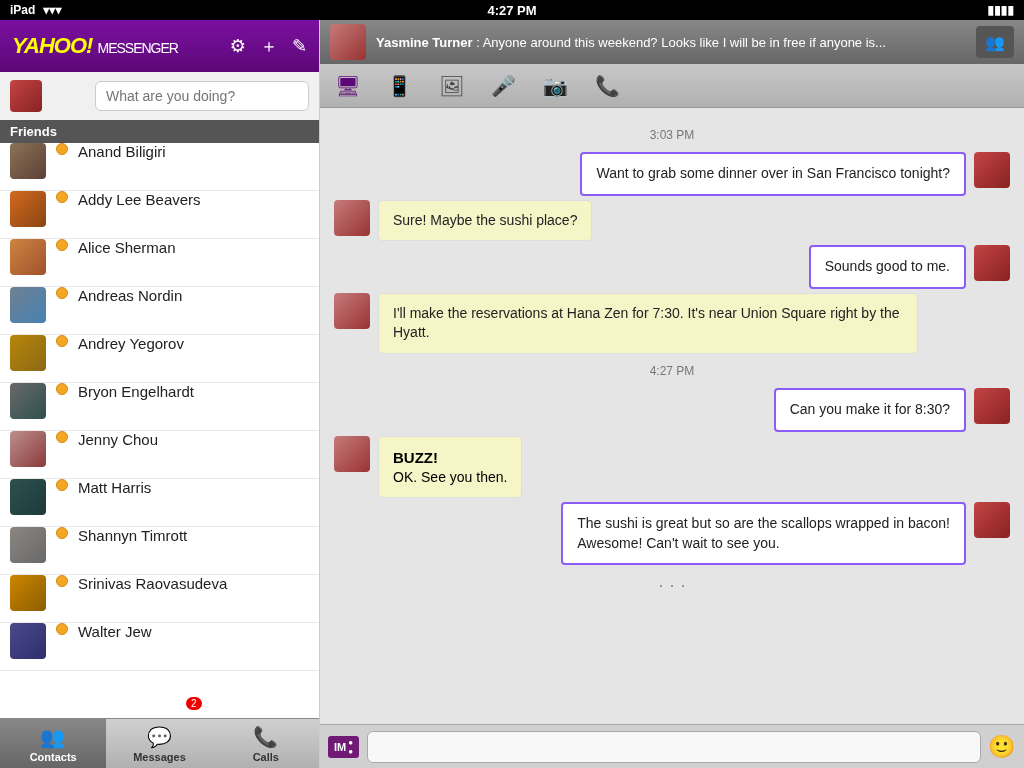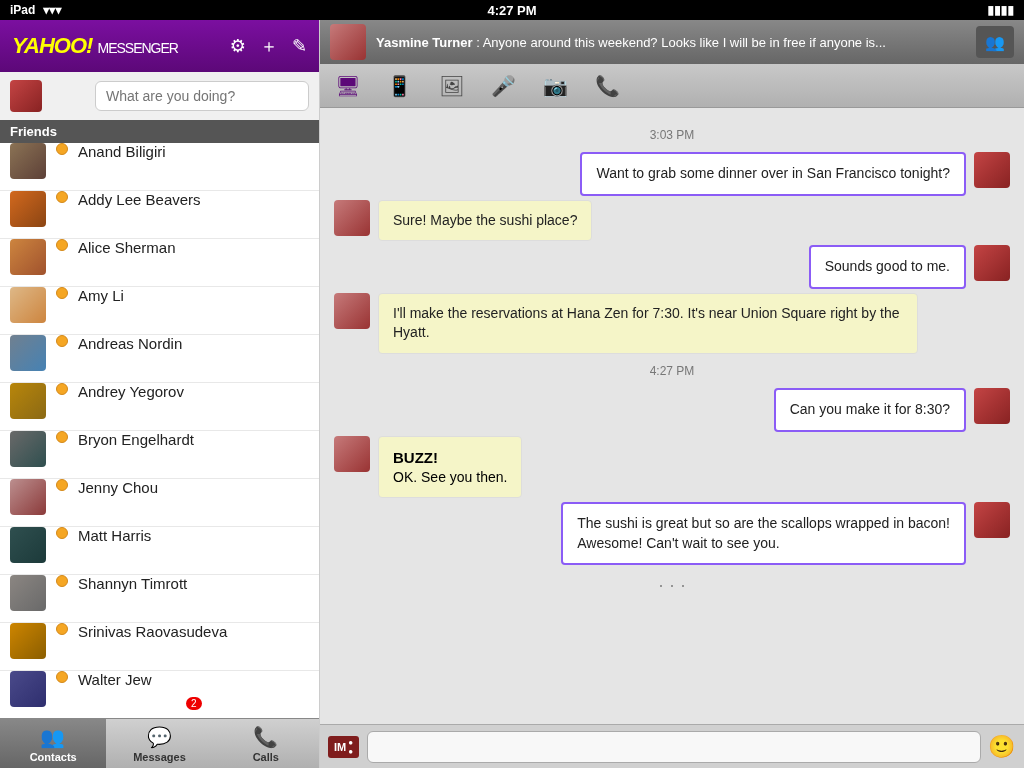--- a/index.html
+++ b/index.html
@@ -287,21 +287,21 @@
     .chat-input-area {
       height: 44px;
       background: #d0d0d0;
       border-top: 1px solid #aaa;
       display: flex;
       align-items: center;
       padding: 0 8px;
       gap: 8px;
     }
     .im-label {
-      background: #7f1d1d;
+      background: #701a75;
       color: #fff;
       font-size: 11px;
       font-weight: bold;
       padding: 2px 6px;
       border-radius: 3px;
       display: flex;
       align-items: center;
       gap: 2px;
     }
     .chat-text-input {
@@ -394,25 +394,20 @@
     <div class="friend-avatar av-addy"></div>
     <div class="friend-status-dot"></div>
     <span class="friend-name">Addy Lee Beavers</span>
   </div>
         <div class="friend-item">
     <div class="friend-avatar av-alice"></div>
     <div class="friend-status-dot"></div>
     <span class="friend-name">Alice Sherman</span>
   </div>
         <div class="friend-item">
-    <div class="friend-avatar av-amy"></div>
-    <div class="friend-status-dot"></div>
-    <span class="friend-name">Amy Li</span>
-  </div>
-        <div class="friend-item">
     <div class="friend-avatar av-andreas"></div>
     <div class="friend-status-dot"></div>
     <span class="friend-name">Andreas Nordin</span>
   </div>
         <div class="friend-item">
     <div class="friend-avatar av-andrey"></div>
     <div class="friend-status-dot"></div>
     <span class="friend-name">Andrey Yegorov</span>
   </div>
         <div class="friend-item">

